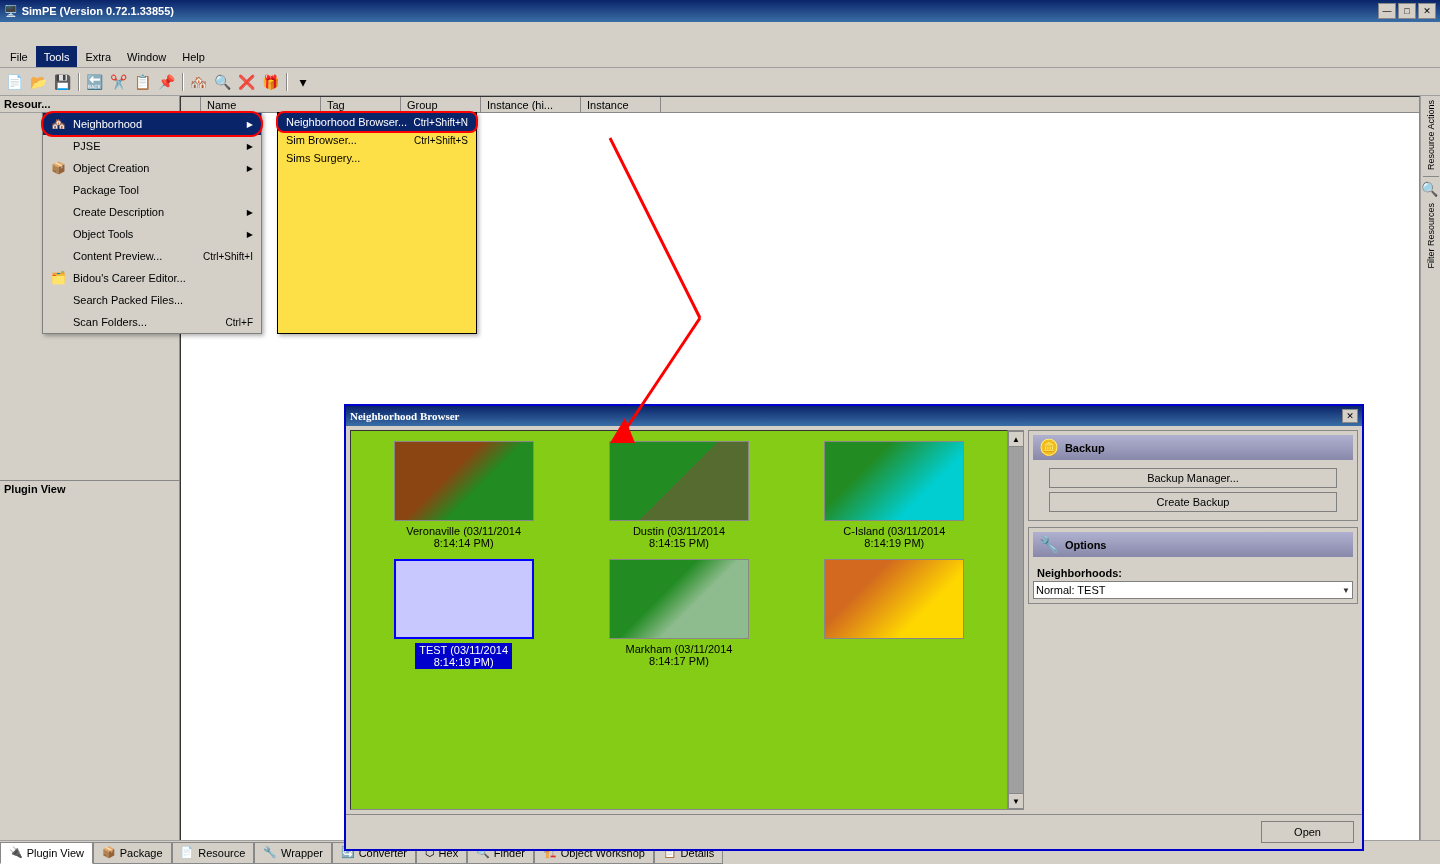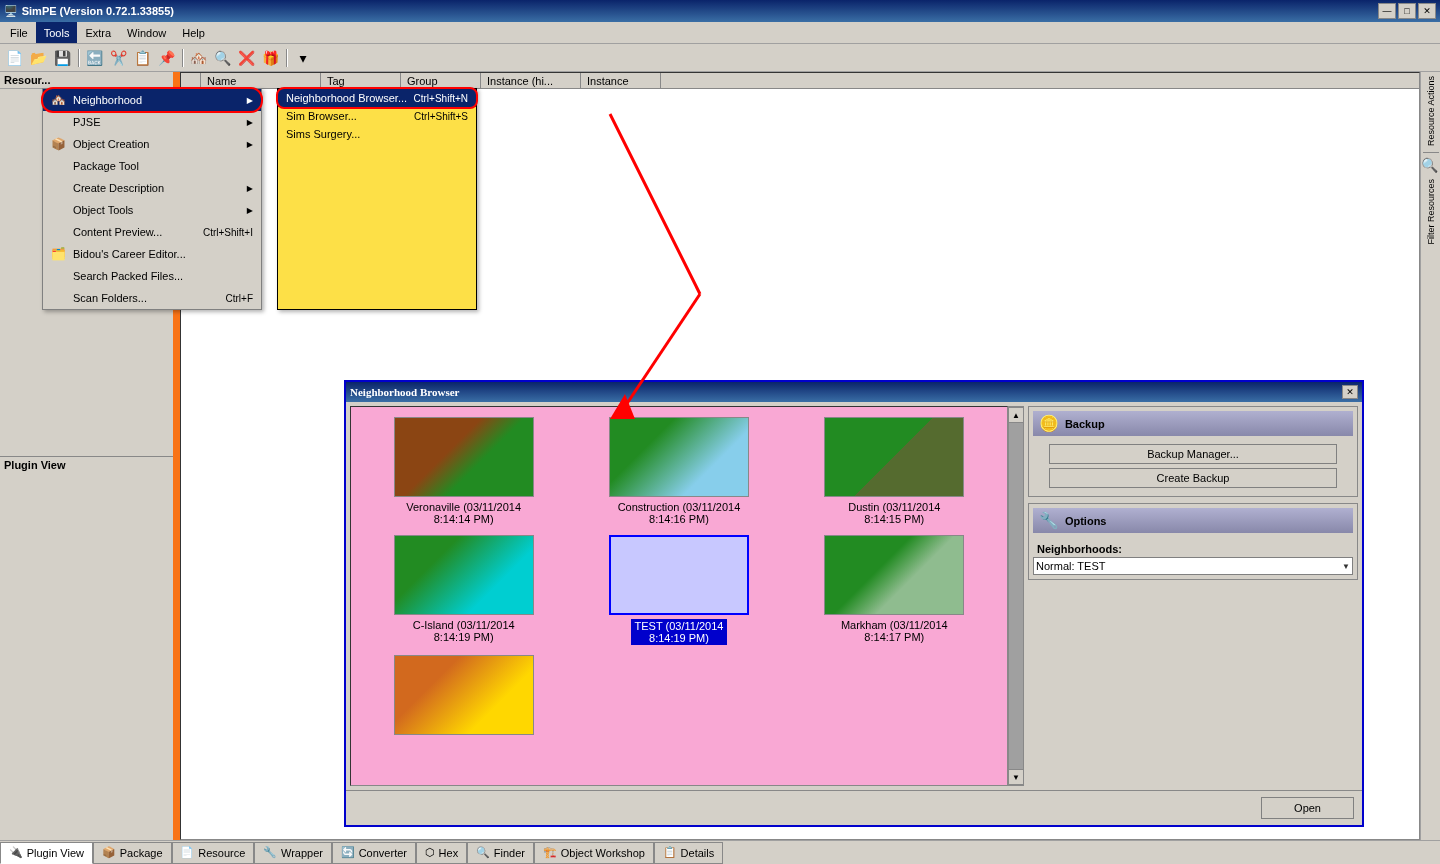--- a/index.html
+++ b/index.html
@@ -49,20 +49,21 @@
     }
 
     
     .menu-bar {
       background: #d4d0c8;
       height: 22px;
       display: flex;
       align-items: center;
       border-bottom: 1px solid #a0a0a0;
       padding: 0 2px;
+      margin-top: 24px;
     }
     .menu-item {
       padding: 2px 8px;
       cursor: pointer;
       height: 100%;
       display: flex;
       align-items: center;
     }
     .menu-item:hover, .menu-item.active {
       background: #0a246a;
@@ -95,21 +96,21 @@
       height: 18px;
       border-left: 1px solid #888;
       border-right: 1px solid #fff;
       margin: 0 2px;
     }
 
     
     .left-panel {
       width: 180px;
       background: #d4d0c8;
-      border-right: 7px solid #f97316;
+      border-right: 1px solid #f97316;
       display: flex;
       flex-direction: column;
     }
     .panel-header {
       background: #d4d0c8;
       padding: 2px 4px;
       font-weight: bold;
       font-size: 11px;
       border-bottom: 1px solid #a0a0a0;
     }
@@ -265,21 +266,21 @@
       color: #000;
       cursor: pointer;
     }
     .nh-content {
       display: flex;
       padding: 4px;
       gap: 4px;
     }
     .nh-browser-main {
       flex: 1;
-      background: #f9a8d4;
+      background: #84cc16;
       border: 1px inset #888;
       min-height: 380px;
       position: relative;
       overflow: hidden;
     }
     .nh-scrollbar {
       width: 16px;
       background: #d4d0c8;
       border: 1px solid #888;
       display: flex;
@@ -589,24 +590,20 @@
 
       <div style="flex: 1; position: relative; display: flex;">
         <div class="nh-browser-main">
           <div class="nh-grid">
 
             <div class="nh-item">
               <div class="nh-thumb thumb-veronaville"></div>
               <div class="nh-label">Veronaville (03/11/2014<br>8:14:14 PM)</div>
             </div>
             <div class="nh-item">
-              <div class="nh-thumb thumb-construction"></div>
-              <div class="nh-label">Construction (03/11/2014<br>8:14:16 PM)</div>
-            </div>
-            <div class="nh-item">
               <div class="nh-thumb thumb-dustin"></div>
               <div class="nh-label">Dustin (03/11/2014<br>8:14:15 PM)</div>
             </div>
 
             <div class="nh-item">
               <div class="nh-thumb thumb-cisland"></div>
               <div class="nh-label">C-Island (03/11/2014<br>8:14:19 PM)</div>
             </div>
             <div class="nh-item">
               <div class="nh-thumb thumb-test selected"></div>

